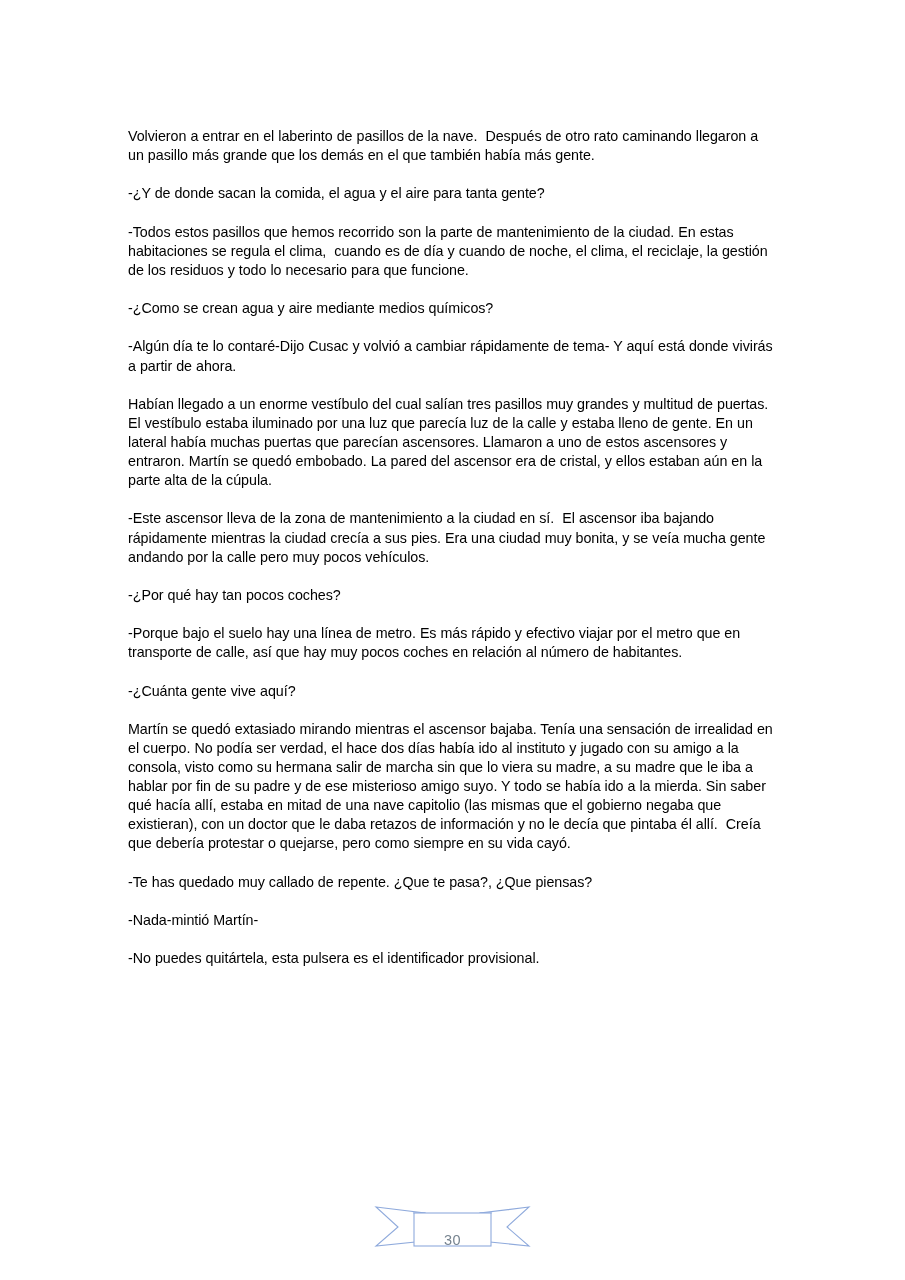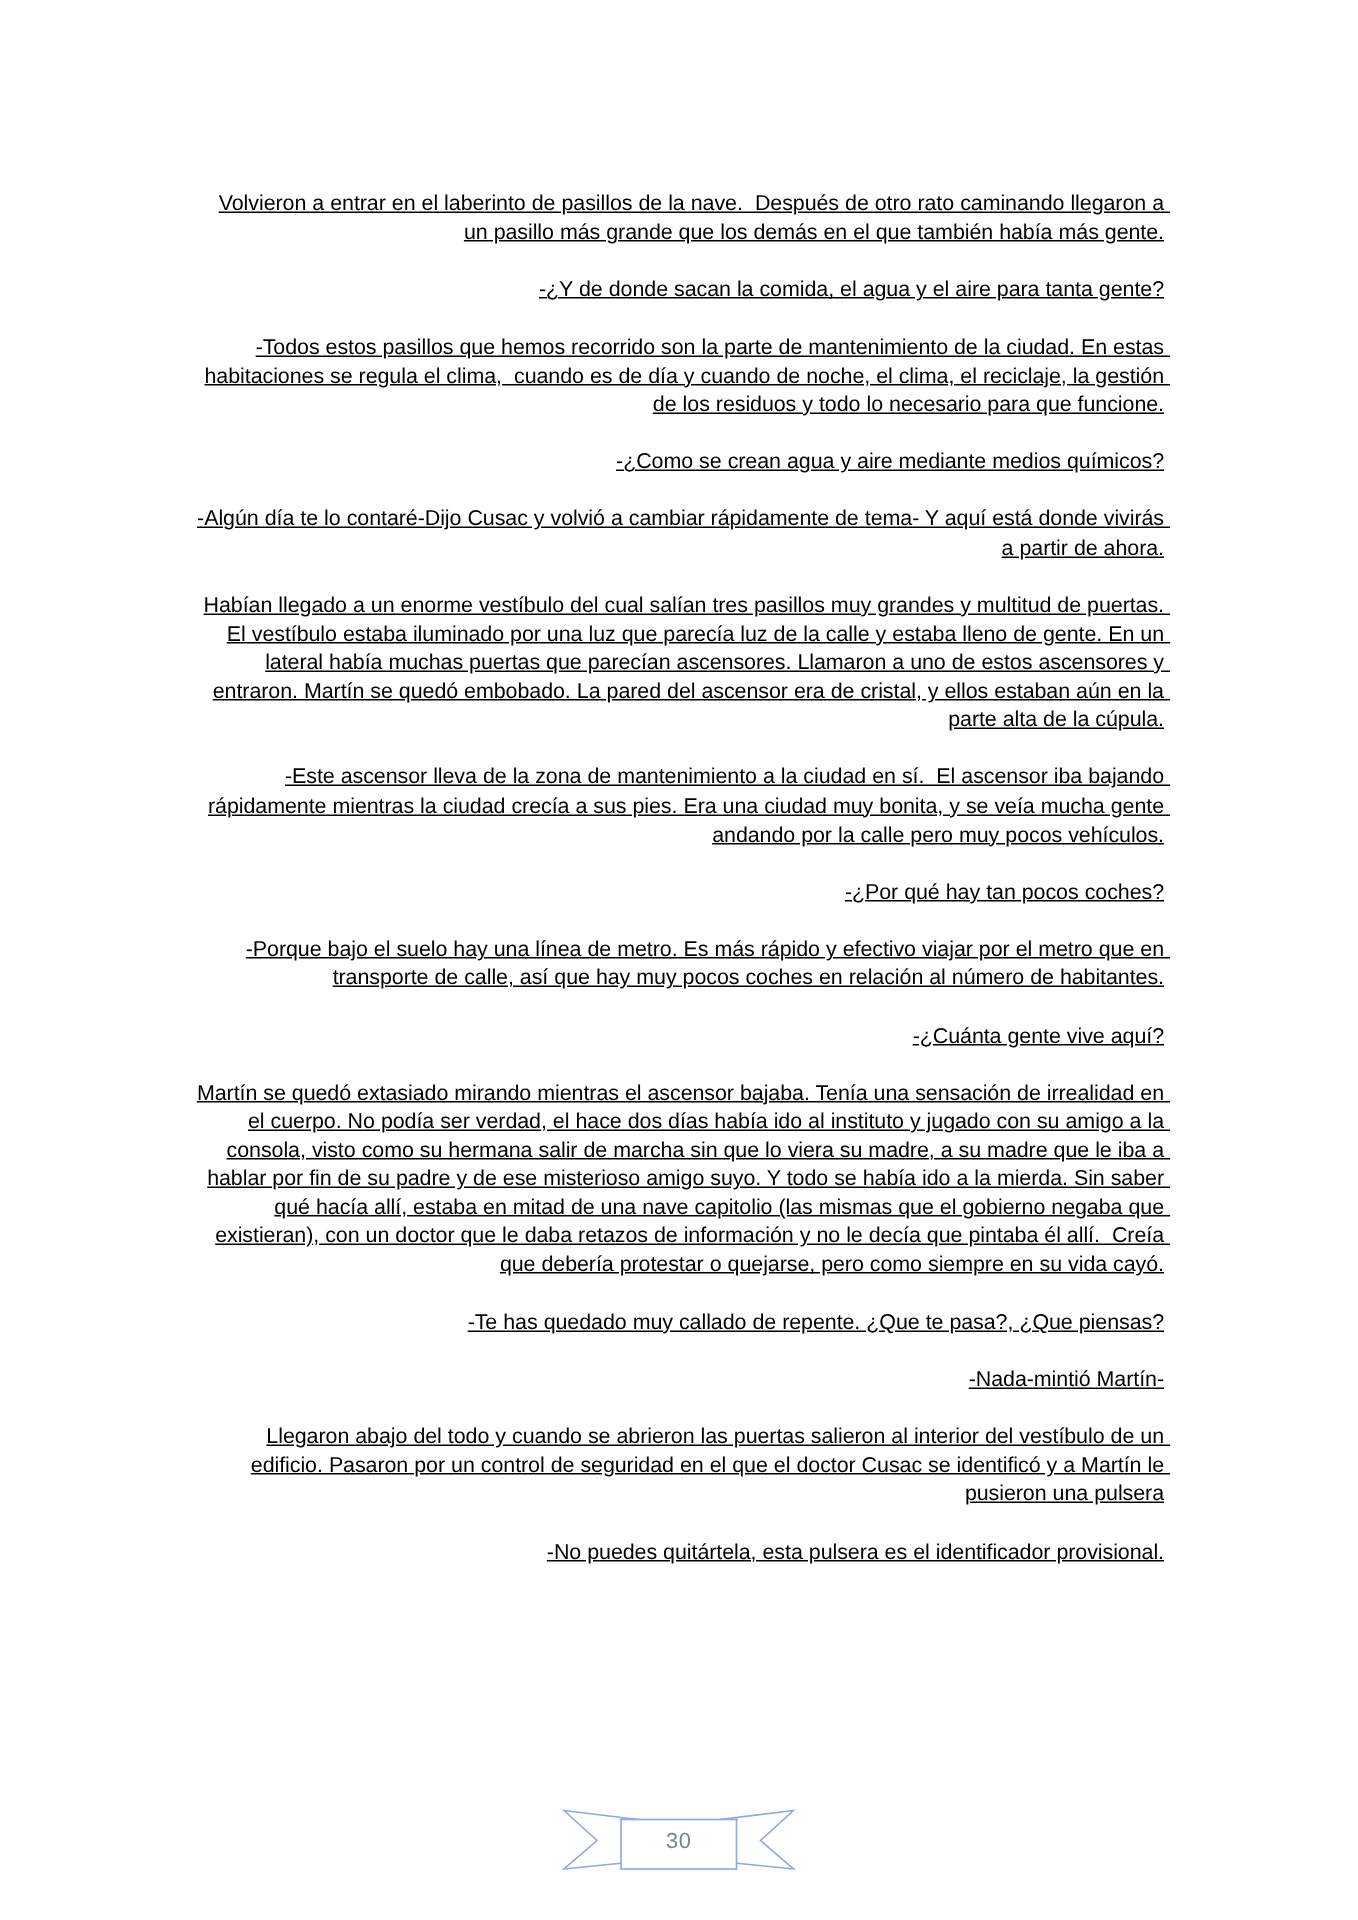--- a/index.html
+++ b/index.html
@@ -25,26 +25,25 @@
   .body-text {
     position: absolute;
     left: 128px;
     top: 127px;
     width: 648px;
   }
   .para {
     font-size: 14.3px;
     line-height: 19.1px;
     color: #000000;
-    text-align: right;
+    text-align: left;
     margin: 0 0 19.2px 0;
     letter-spacing: -0.05px;
     word-spacing: 0.1px;
     white-space: pre-wrap;
-    text-decoration: underline;
   }
   .para:last-child {
     margin-bottom: 16px;
   }
   
   .ribbon {
     position: absolute;
     left: 370px;
     top: 1197px;
     width: 165px;
@@ -52,21 +51,21 @@
   }
   .ribbon svg {
     display: block;
     width: 165px;
     height: 52px;
     overflow: visible;
   }
   .ribbon-number {
     position: absolute;
     left: 0;
-    top: 0;
+    top: 12px;
     width: 165px;
     height: 52px;
     display: flex;
     align-items: center;
     justify-content: center;
     font-family: "Liberation Sans", sans-serif;
     font-size: 14.5px;
     color: #76838f;
     letter-spacing: 0.4px;
     padding-top: 9px;
@@ -86,21 +85,20 @@
     <p class="para">-¿Como se crean agua y aire mediante medios químicos?</p>
     <p class="para">-Algún día te lo contaré-Dijo Cusac y volvió a cambiar rápidamente de tema- Y aquí está donde vivirás a partir de ahora.</p>
     <p class="para">Habían llegado a un enorme vestíbulo del cual salían tres pasillos muy grandes y multitud de puertas. El vestíbulo estaba iluminado por una luz que parecía luz de la calle y estaba lleno de gente. En un lateral había muchas puertas que parecían ascensores. Llamaron a uno de estos ascensores y entraron. Martín se quedó embobado. La pared del ascensor era de cristal, y ellos estaban aún en la parte alta de la cúpula.</p>
     <p class="para">-Este ascensor lleva de la zona de mantenimiento a la ciudad en sí.  El ascensor iba bajando rápidamente mientras la ciudad crecía a sus pies. Era una ciudad muy bonita, y se veía mucha gente andando por la calle pero muy pocos vehículos.</p>
     <p class="para">-¿Por qué hay tan pocos coches?</p>
     <p class="para">-Porque bajo el suelo hay una línea de metro. Es más rápido y efectivo viajar por el metro que en transporte de calle, así que hay muy pocos coches en relación al número de habitantes.</p>
     <p class="para">-¿Cuánta gente vive aquí?</p>
     <p class="para">Martín se quedó extasiado mirando mientras el ascensor bajaba. Tenía una sensación de irrealidad en el cuerpo. No podía ser verdad, el hace dos días había ido al instituto y jugado con su amigo a la consola, visto como su hermana salir de marcha sin que lo viera su madre, a su madre que le iba a hablar por fin de su padre y de ese misterioso amigo suyo. Y todo se había ido a la mierda. Sin saber qué hacía allí, estaba en mitad de una nave capitolio (las mismas que el gobierno negaba que existieran), con un doctor que le daba retazos de información y no le decía que pintaba él allí.  Creía que debería protestar o quejarse, pero como siempre en su vida cayó.</p>
     <p class="para">-Te has quedado muy callado de repente. ¿Que te pasa?, ¿Que piensas?</p>
     <p class="para">-Nada-mintió Martín-</p>
-    <p class="para">Llegaron abajo del todo y cuando se abrieron las puertas salieron al interior del vestíbulo de un edificio. Pasaron por un control de seguridad en el que el doctor Cusac se identificó y a Martín le pusieron una pulsera</p>
     <p class="para">-No puedes quitártela, esta pulsera es el identificador provisional.</p>
   </div>
 
   <div class="ribbon">
     <svg viewBox="0 0 165 52" xmlns="http://www.w3.org/2000/svg">
 
       <path d="M 6,10 L 55,16 L 55,44 L 6,49 L 28,30 Z" fill="#ffffff" stroke="#8faadc" stroke-width="1.1" stroke-linejoin="miter"></path>
 
       <path d="M 159,10 L 110,16 L 110,44 L 159,49 L 137,30 Z" fill="#ffffff" stroke="#8faadc" stroke-width="1.1" stroke-linejoin="miter"></path>
 

